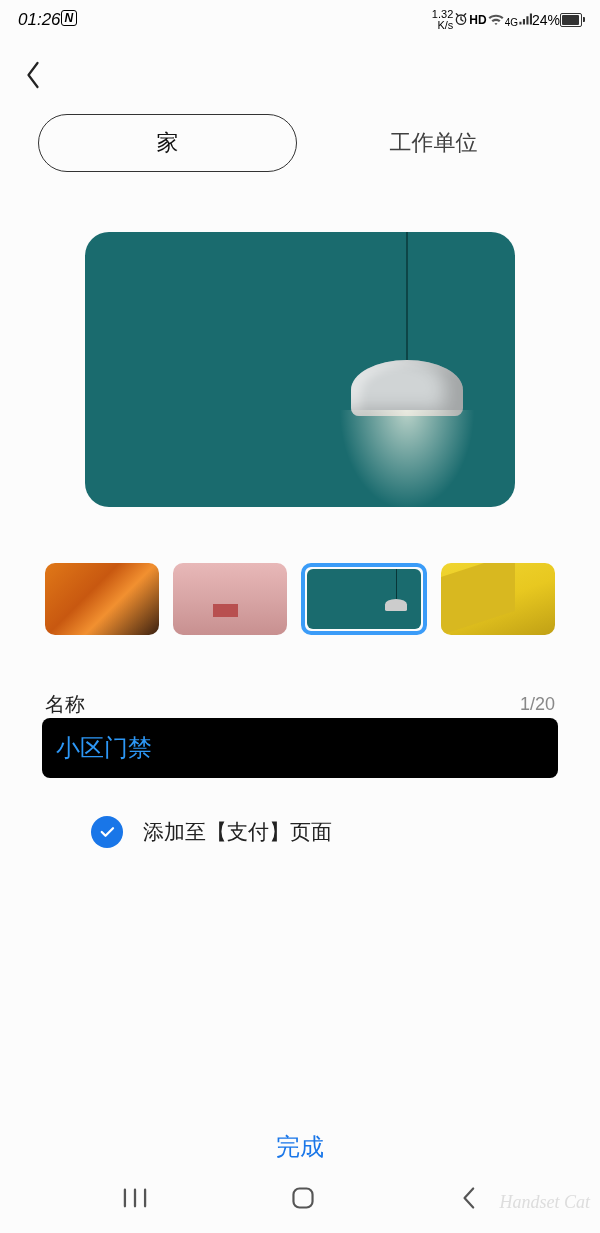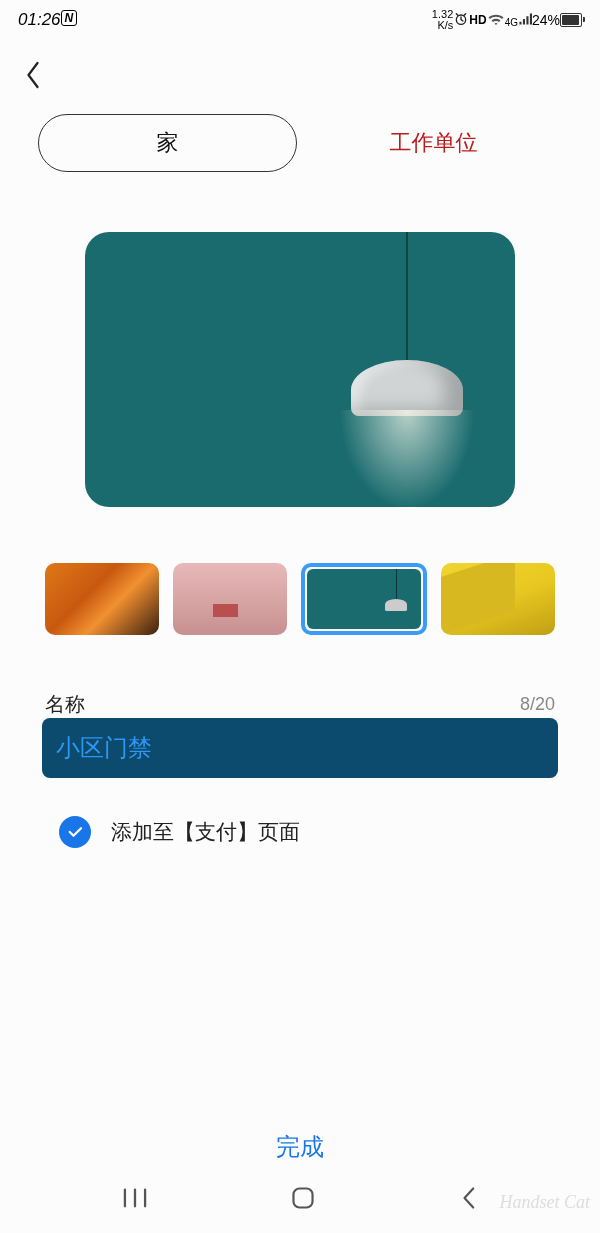--- a/index.html
+++ b/index.html
@@ -100,21 +100,21 @@
       gap: 8px;
       margin-bottom: 60px;
     }
     .tab {
       flex: 1;
       height: 58px;
       display: flex;
       align-items: center;
       justify-content: center;
       font-size: 22px;
-      color: #b91c1c;
+      color: #404040;
       border-radius: 30px;
     }
     .tab.active {
       border: 1.5px solid #333;
       color: #111;
     }
     
     .preview-wrap {
       padding: 0 85px;
       margin-bottom: 56px;
@@ -191,38 +191,39 @@
       display: flex;
       justify-content: space-between;
       align-items: center;
       padding: 0 45px;
       font-size: 20px;
       color: #222;
     }
     .counter { color: #888; font-size: 18px; }
     .name-input-wrap {
       margin: 0 42px 38px;
-      background: #0c4a6e;
+      background: #000000;
       border-radius: 8px;
       padding: 16px 14px;
     }
     .name-input {
       border: none;
       background: transparent;
       font-size: 24px;
       color: #2d97f5;
       width: 100%;
       outline: none;
     }
     
     .checkbox-row {
       display: flex;
       align-items: center;
-      padding: 0 59px;
+      padding: 0 47px;
       gap: 20px;
+      margin-left: 44px;
     }
     .checkbox {
       width: 32px;
       height: 32px;
       border-radius: 50%;
       background: #1976e8;
       display: flex;
       align-items: center;
       justify-content: center;
       flex-shrink: 0;
@@ -344,21 +345,21 @@
         <div class="thumb-3-lamp"></div>
       </div>
   </div>
   <div class="thumb">
       <div class="thumb-inner thumb-4"></div>
     </div>
 </div>
 
 <div class="name-row">
   <span>名称</span>
-  <span class="counter">8/20</span>
+  <span class="counter">1/20</span>
 </div>
 <div class="name-input-wrap">
   <input class="name-input" type="text" value="小区门禁" style="">
 </div>
 
 <div class="checkbox-row">
   <div class="checkbox">
     <svg width="18" height="18" viewBox="0 0 24 24">
         <path d="M5 12l5 5L20 7" stroke="#fff" stroke-width="3" fill="none" stroke-linecap="round" stroke-linejoin="round"></path>
       </svg>

